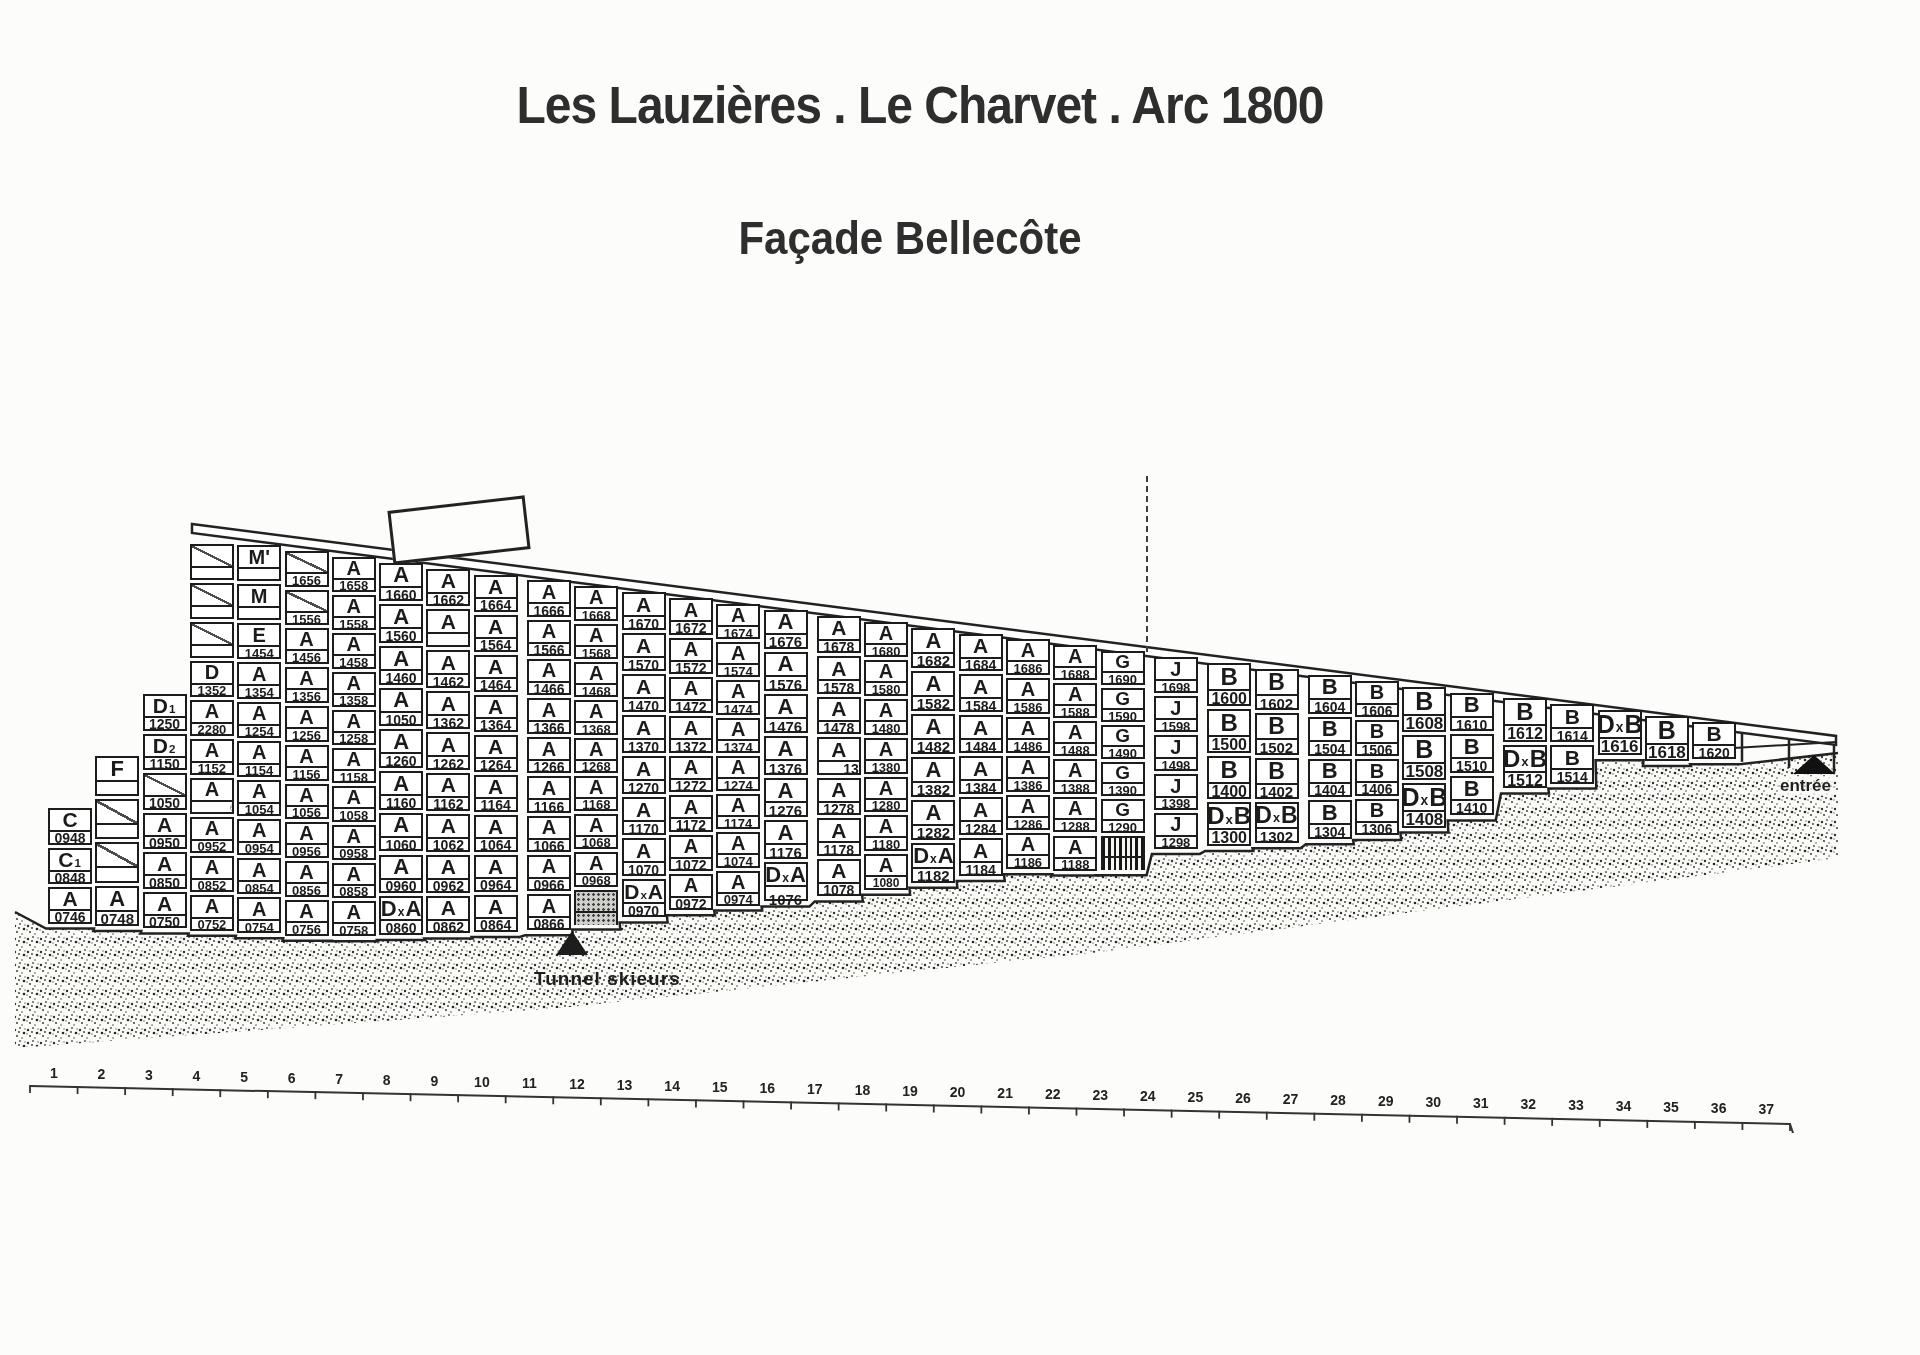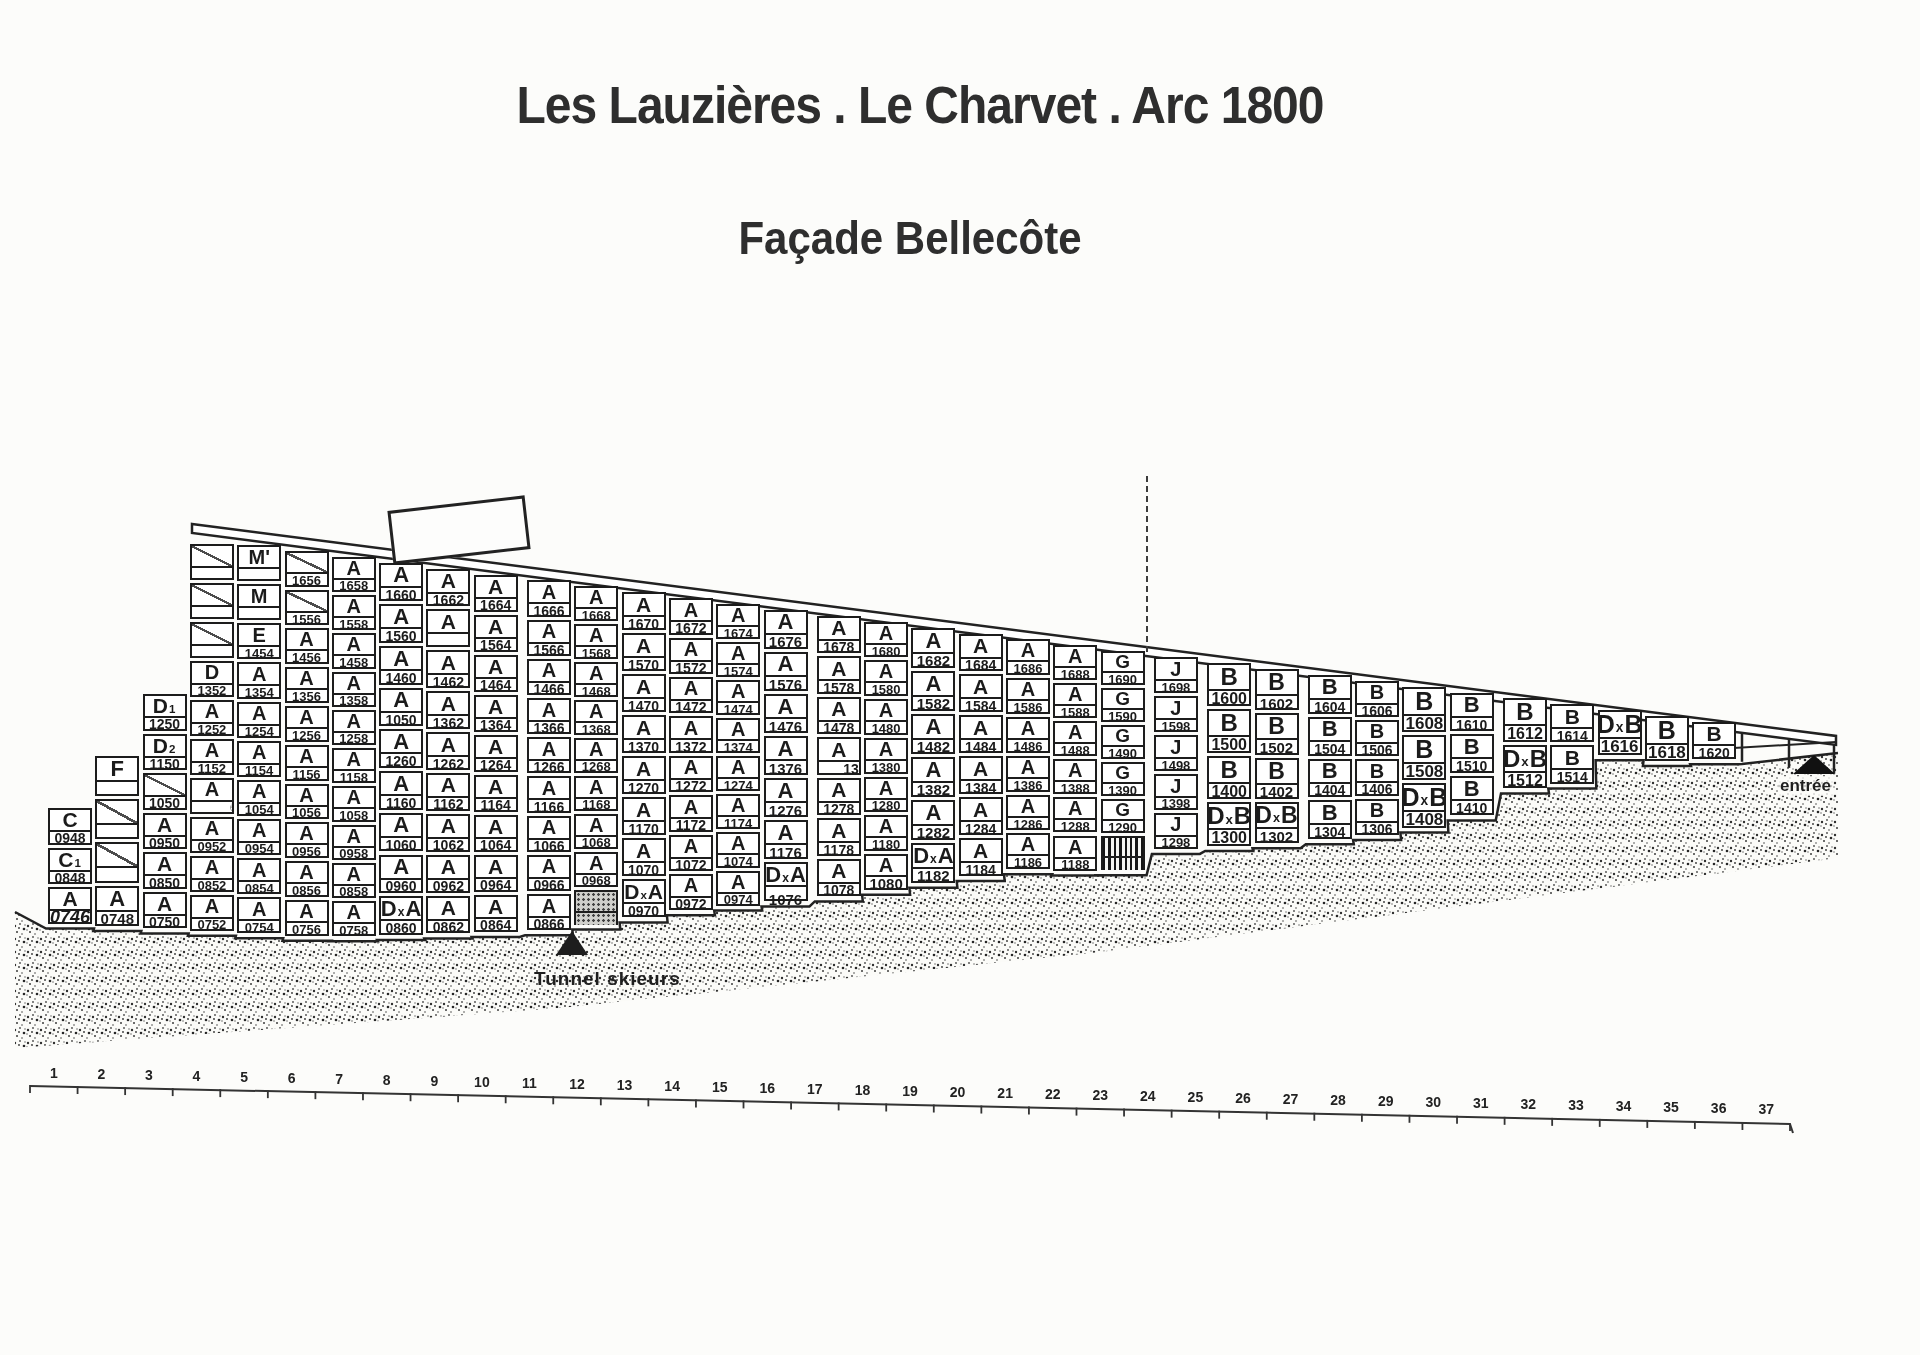--- a/index.html
+++ b/index.html
@@ -147,21 +147,21 @@
       <div class="cell" style="left: 48px; top: 808px; width: 44px; height: 36.5137px;">
         <div class="lt" style="height: 22px; font-size: 21px;">C</div>
         <div class="nm" style="height: 12.5137px; font-size: 14px;">0948</div>
       </div>
       <div class="cell" style="left: 48px; top: 847.514px; width: 44px; height: 36.5137px;">
         <div class="lt" style="height: 22px; font-size: 21px;">C<span class="sx">1</span></div>
         <div class="nm" style="height: 12.5137px; font-size: 14px;">0848</div>
       </div>
       <div class="cell" style="left: 48px; top: 887.027px; width: 44px; height: 36.5137px;">
         <div class="lt" style="height: 22px; font-size: 21px;">A</div>
-        <div class="nm" style="height: 12.5137px; font-size: 18px; font-style: italic;">0746</div>
+        <div class="nm" style="height: 12.5137px; font-size: 14px;">0746</div>
       </div>
       <div class="cell" style="left: 95.3px; top: 756px; width: 44px; height: 40.2427px;">
         <div class="lt" style="height: 24px; font-size: 22px;">F</div>
         <div class="nm" style="height: 14.2427px; font-size: 15px;"></div>
       </div>
       <div class="cell" style="left: 95.3px; top: 799.243px; width: 44px; height: 40.2427px;">
         <div class="lt dash" style="height: 24px; font-size: 22px;"></div>
         <div class="nm" style="height: 14.2427px; font-size: 15px;"></div>
       </div>
       <div class="cell" style="left: 95.3px; top: 842.485px; width: 44px; height: 40.2427px;">
@@ -207,21 +207,21 @@
       <div class="cell" style="left: 189.9px; top: 621.966px; width: 44px; height: 35.983px;">
         <div class="lt dash" style="height: 22px; font-size: 20px;"></div>
         <div class="nm" style="height: 11.983px; font-size: 13px;"></div>
       </div>
       <div class="cell" style="left: 189.9px; top: 660.949px; width: 44px; height: 35.983px;">
         <div class="lt" style="height: 22px; font-size: 20px;">D</div>
         <div class="nm" style="height: 11.983px; font-size: 13px;">1352</div>
       </div>
       <div class="cell" style="left: 189.9px; top: 699.932px; width: 44px; height: 35.983px;">
         <div class="lt" style="height: 22px; font-size: 20px;">A</div>
-        <div class="nm" style="height: 11.983px; font-size: 13px;">1252</div>
+        <div class="nm" style="height: 11.983px; font-size: 13px;">2280</div>
       </div>
       <div class="cell" style="left: 189.9px; top: 738.915px; width: 44px; height: 35.983px;">
         <div class="lt" style="height: 22px; font-size: 20px;">A</div>
         <div class="nm" style="height: 11.983px; font-size: 13px;">1152</div>
       </div>
       <div class="cell" style="left: 189.9px; top: 777.898px; width: 44px; height: 35.983px;">
         <div class="lt" style="height: 22px; font-size: 20px;">A</div>
         <div class="nm" style="height: 11.983px; font-size: 13px; margin-left: 38px;">1052</div>
       </div>
       <div class="cell" style="left: 189.9px; top: 816.881px; width: 44px; height: 35.983px;">
@@ -707,21 +707,21 @@
       <div class="cell" style="left: 864.1px; top: 776.536px; width: 44px; height: 35.7089px;">
         <div class="lt" style="height: 21px; font-size: 20px;">A</div>
         <div class="nm" style="height: 12.7089px; font-size: 13px;">1280</div>
       </div>
       <div class="cell" style="left: 864.1px; top: 815.245px; width: 44px; height: 35.7089px;">
         <div class="lt" style="height: 21px; font-size: 20px;">A</div>
         <div class="nm" style="height: 12.7089px; font-size: 13px;">1180</div>
       </div>
       <div class="cell" style="left: 864.1px; top: 853.954px; width: 44px; height: 35.7089px;">
         <div class="lt" style="height: 21px; font-size: 20px;">A</div>
-        <div class="nm" style="height: 12.7089px; font-size: 15px;">1080</div>
+        <div class="nm" style="height: 12.7089px; font-size: 12px;">1080</div>
       </div>
       <div class="cell" style="left: 911.4px; top: 627.6px; width: 44px; height: 40.0451px;">
         <div class="lt" style="height: 24px; font-size: 22px;">A</div>
         <div class="nm" style="height: 14.0451px; font-size: 15px;">1682</div>
       </div>
       <div class="cell" style="left: 911.4px; top: 670.645px; width: 44px; height: 40.0451px;">
         <div class="lt" style="height: 24px; font-size: 22px;">A</div>
         <div class="nm" style="height: 14.0451px; font-size: 15px;">1582</div>
       </div>
       <div class="cell" style="left: 911.4px; top: 713.69px; width: 44px; height: 40.0451px;">

